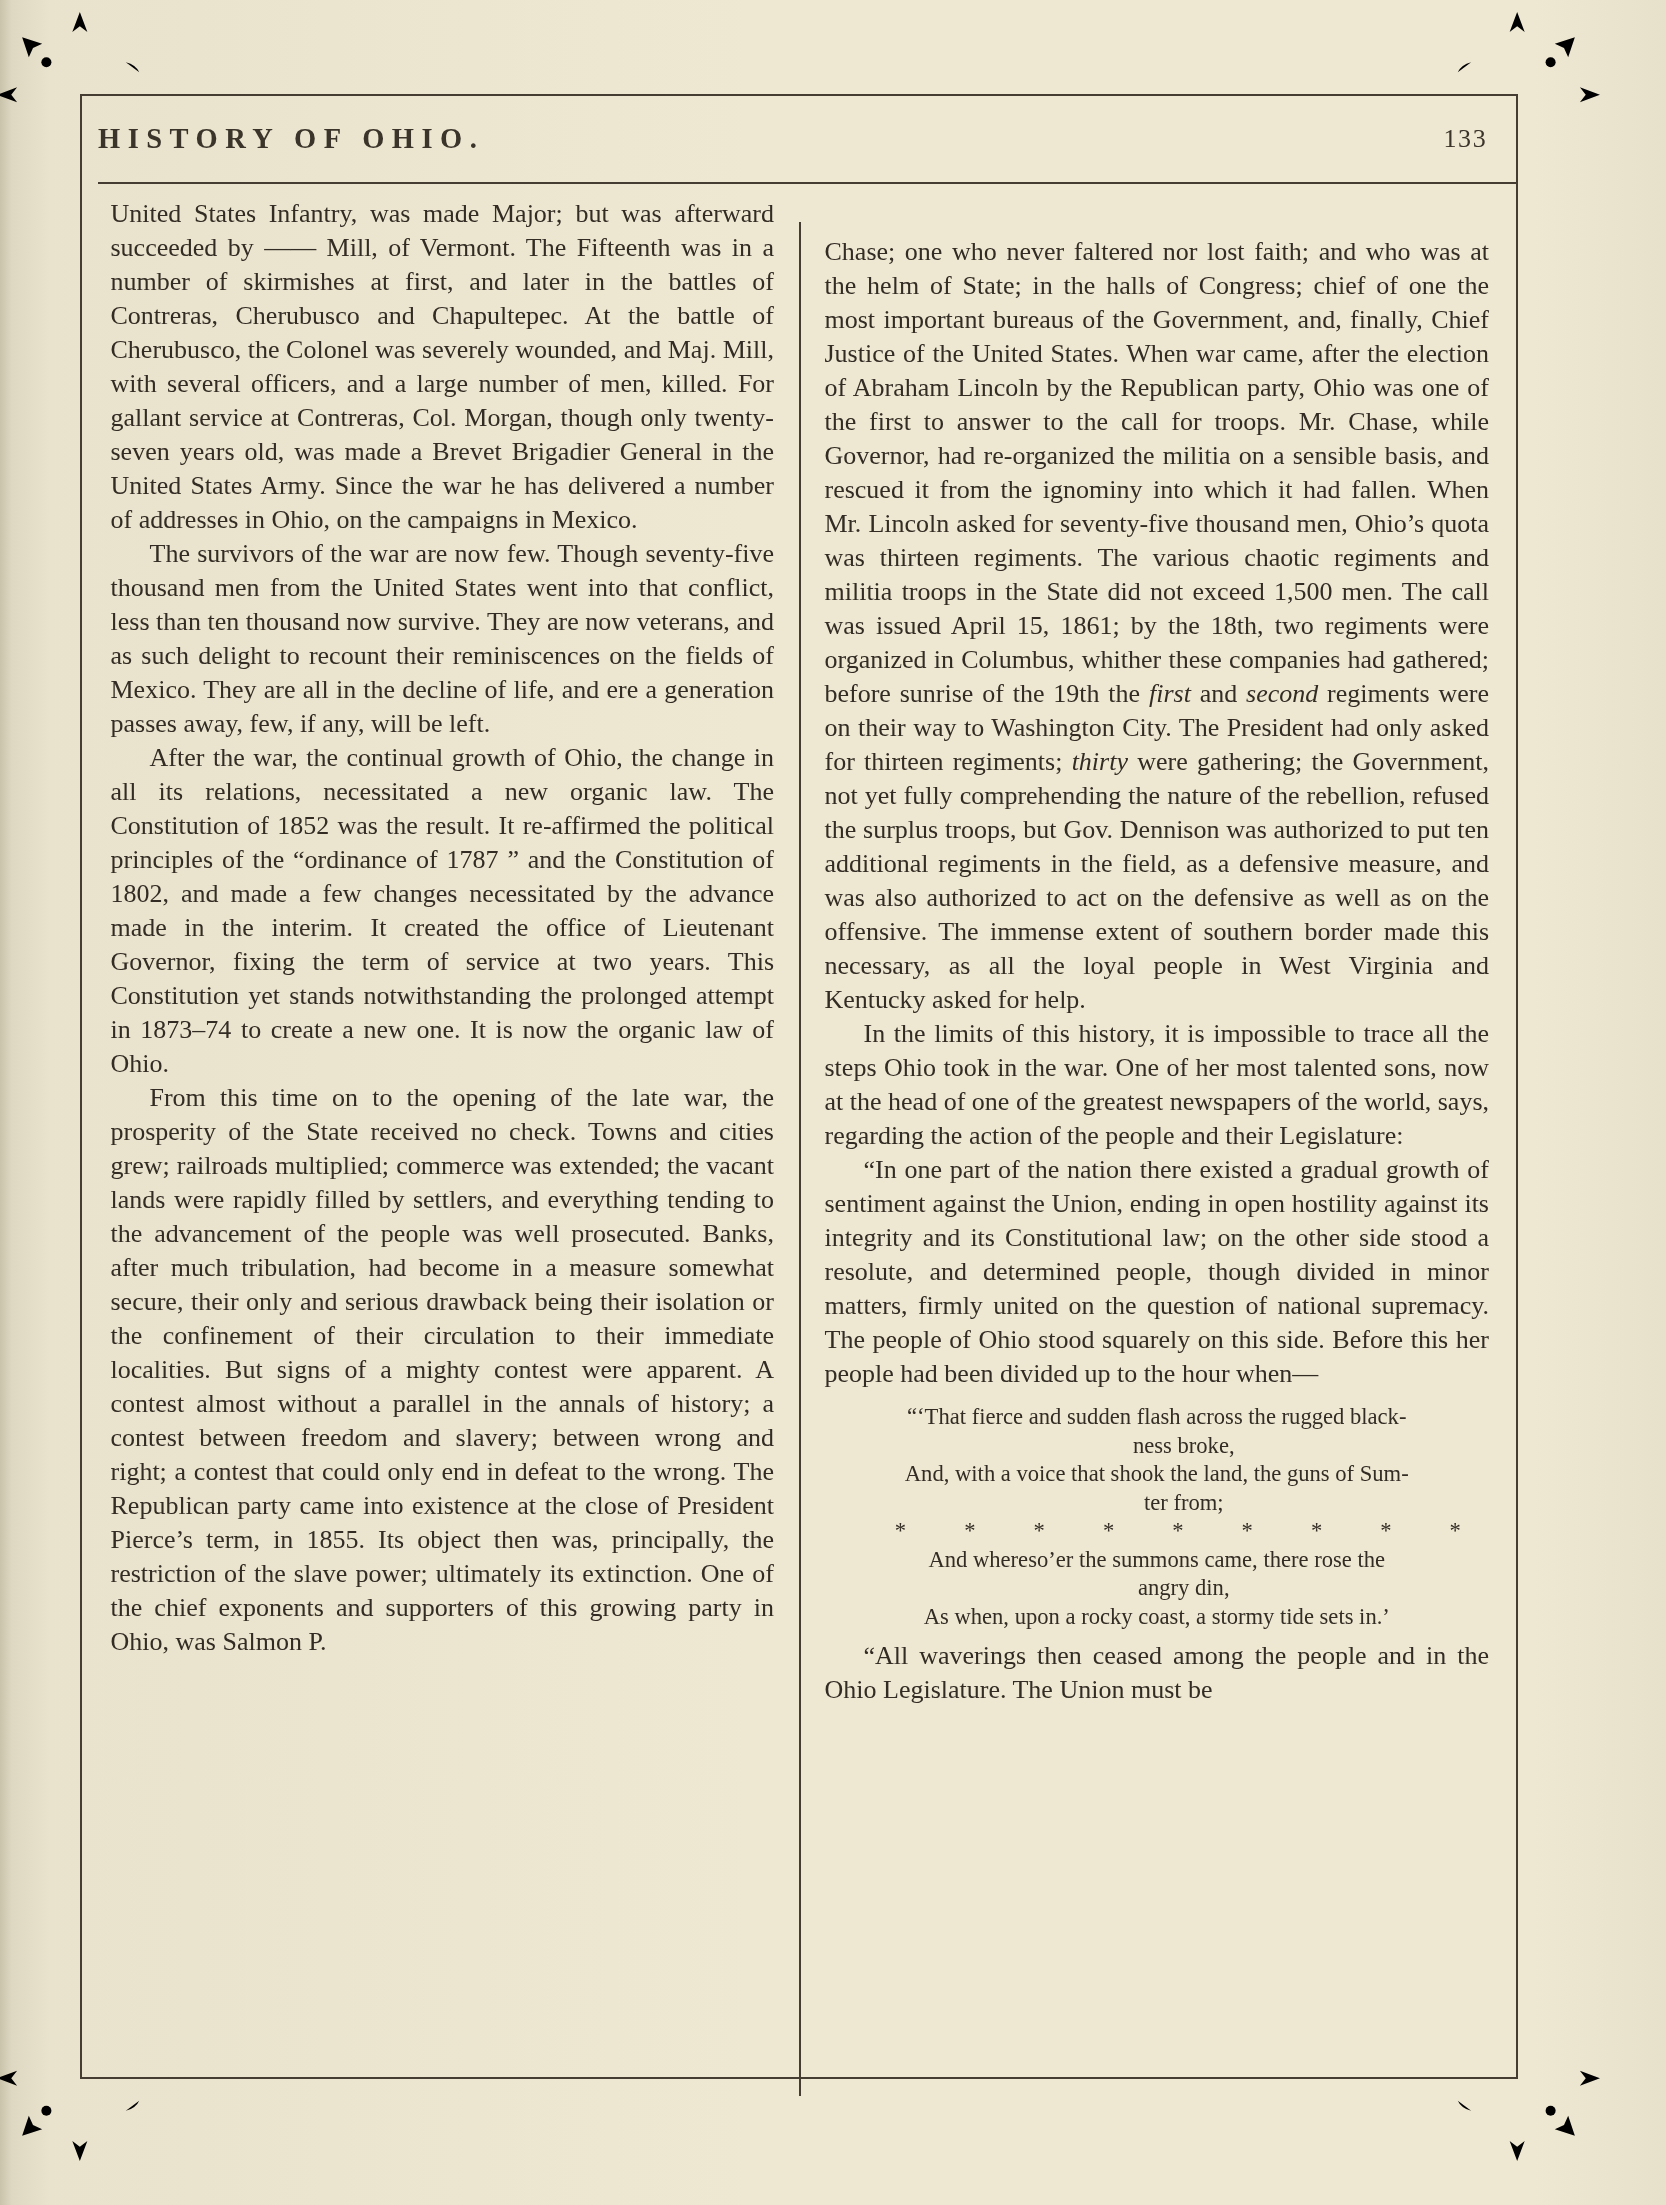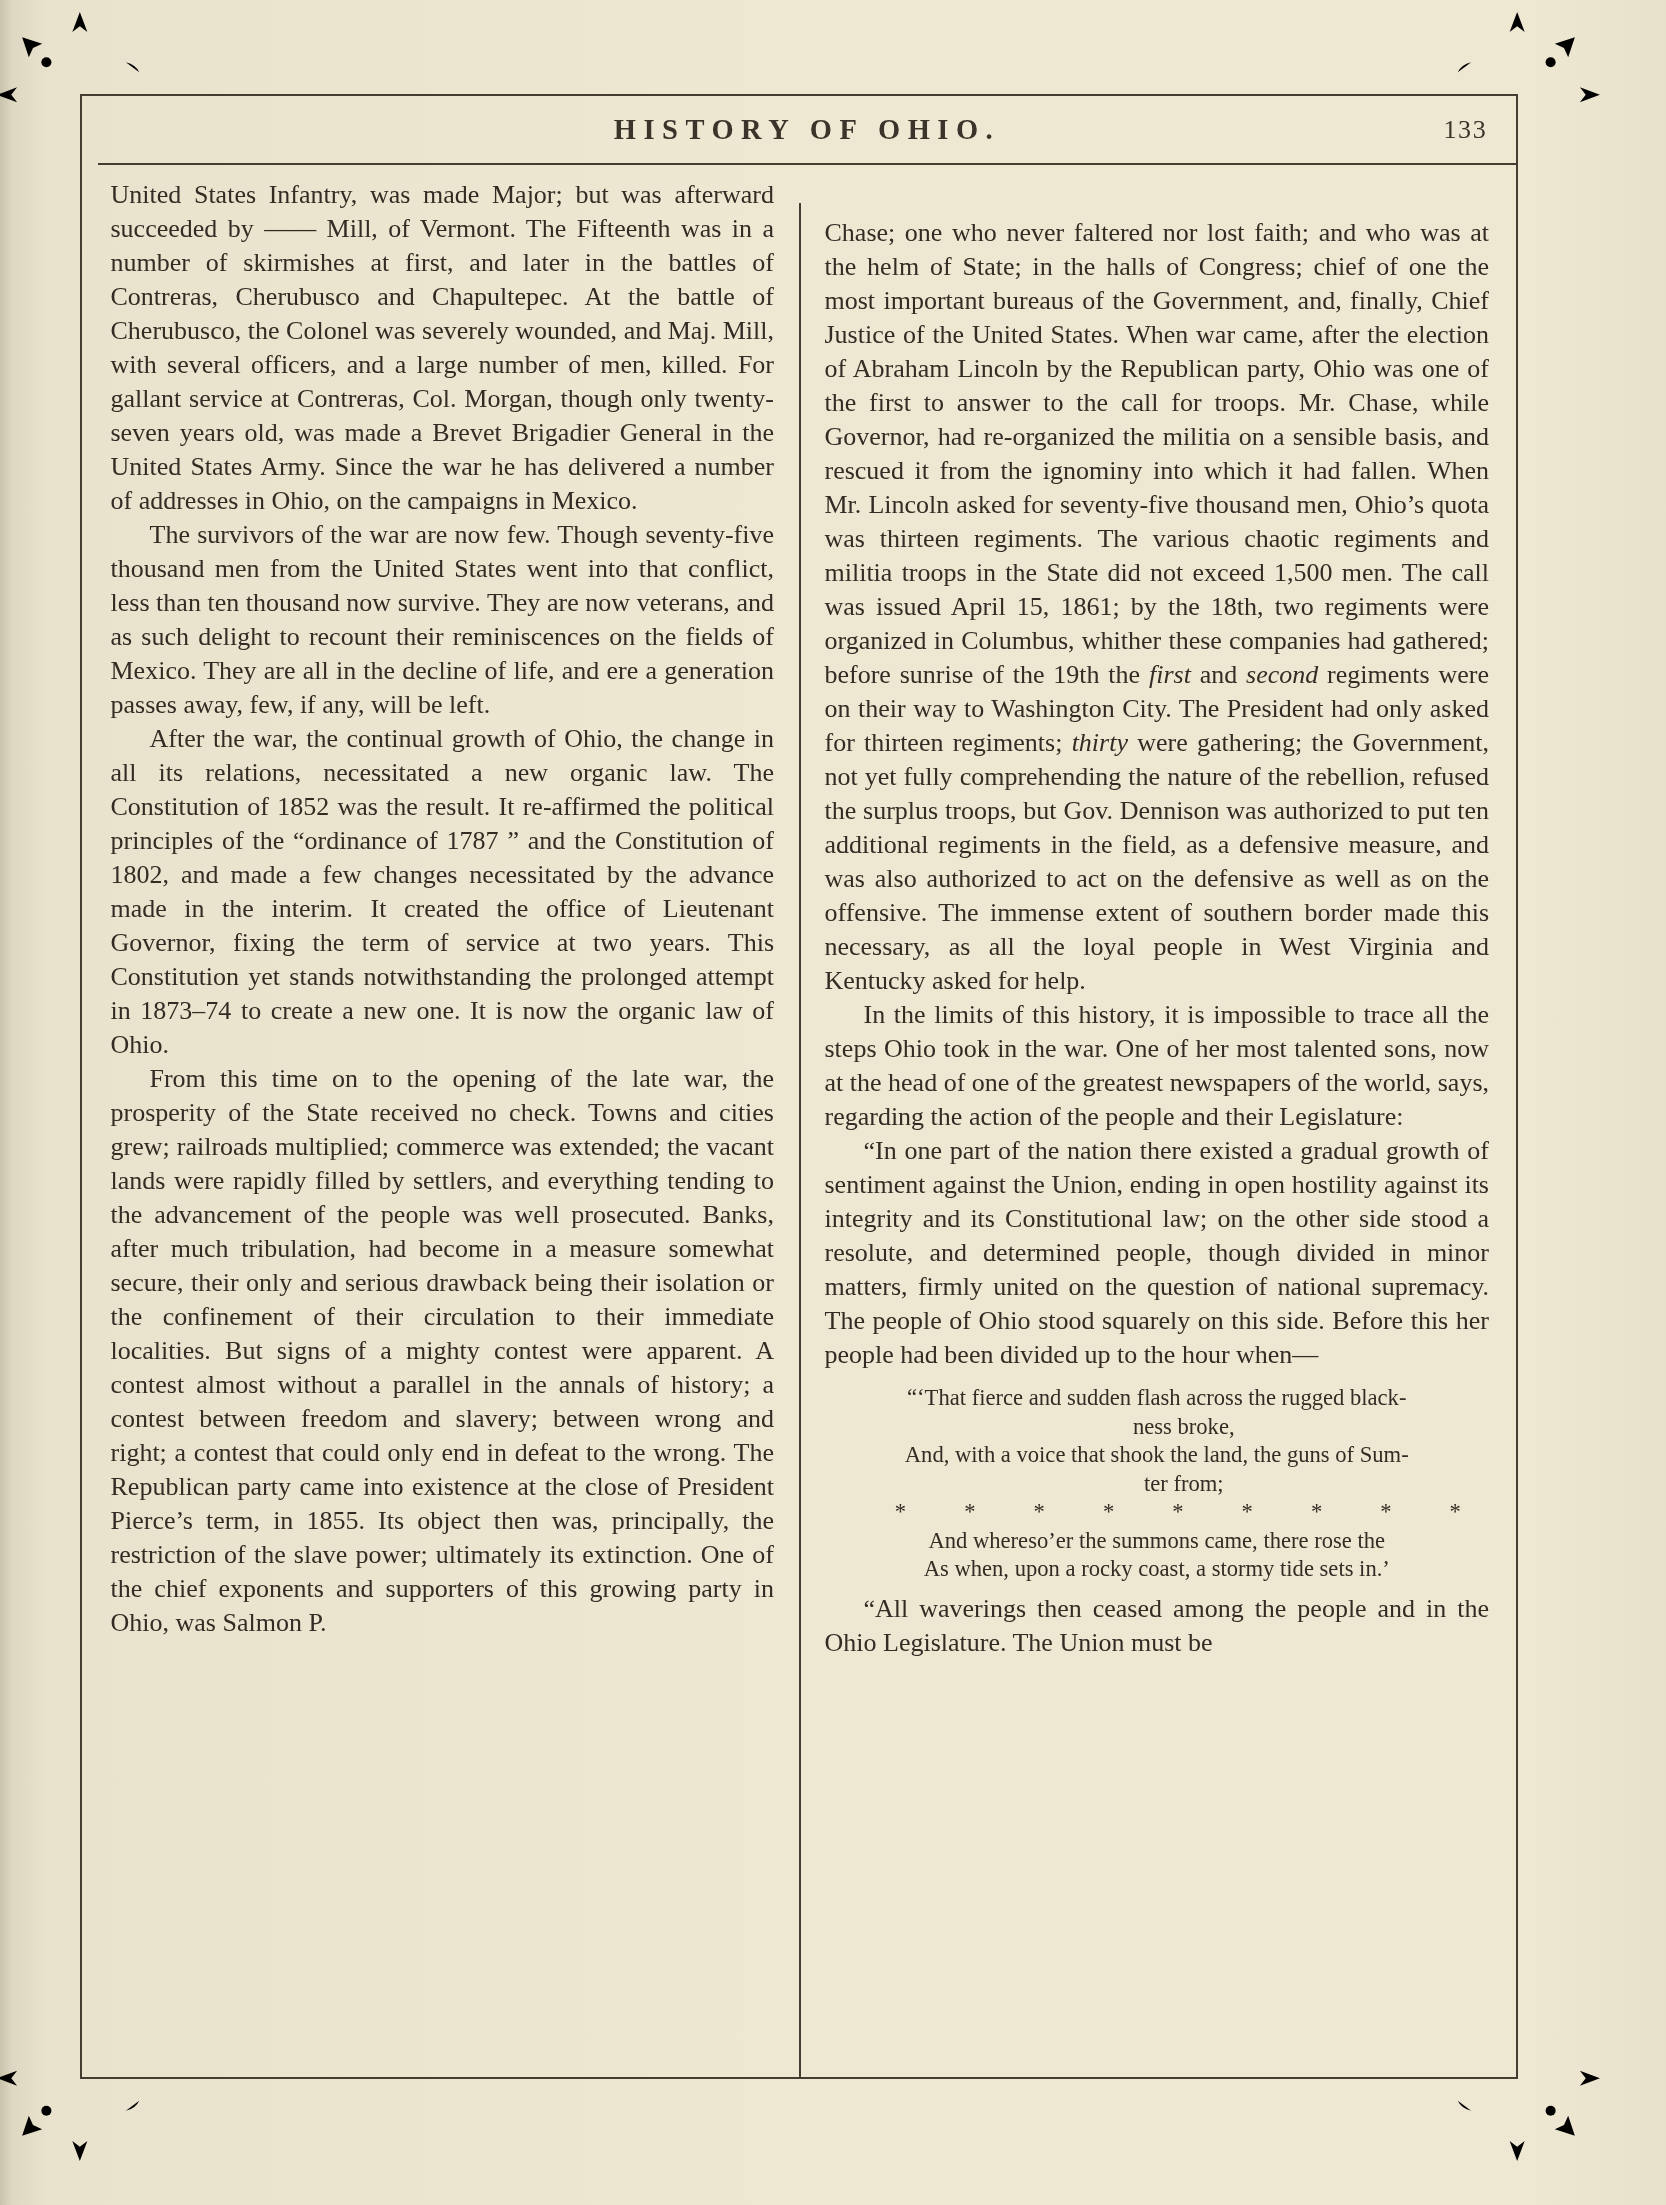--- a/index.html
+++ b/index.html
@@ -18,23 +18,23 @@
       #eee8d3 45%, #eee8d3 92%, #e7e1cb 100%);
   }
   .frame {
     position:absolute;
     left:80px; top:94px;
     width:1438px; height:1985px;
     border:2.5px solid #453d31;
   }
   .running-head {
     position:relative;
-    height:69px;
+    height:88px;
     border-bottom:2.5px solid #453d31;
-    display:flex; align-items:center; justify-content:center;margin-left:16px;
+    display:flex; align-items:center; margin-left:16px;
   }
   .head-title {
     font-size:28.5px; font-weight:bold;
     letter-spacing:7.5px; color:#3b342a;
   }
   .page-num {
     position:absolute; right:28.5px; top:50%;
     transform:translateY(-50%);
     font-size:26px; letter-spacing:1.7px; color:#3b342a;
   }
@@ -130,20 +130,21 @@
         <p class="para">In the limits of this history, it is impossible to trace all the steps Ohio took in the war. One of her most talented sons, now at the head of one of the greatest newspapers of the world, says, regarding the action of the people and their Legislature:</p>
         <p class="para">“In one part of the nation there existed a gradual growth of sentiment against the Union, ending in open hostility against its integrity and its Constitutional law; on the other side stood a resolute, and determined people, though divided in minor matters, firmly united on the question of national supremacy. The people of Ohio stood squarely on this side. Before this her people had been divided up to the hour when—</p>
 
         <div class="verse">
           <div class="vline">“‘That fierce and sudden flash across the rugged black-</div>
           <div class="vline cont">ness broke,</div>
           <div class="vline">And, with a voice that shook the land, the guns of Sum-</div>
           <div class="vline cont">ter from;</div>
           <div class="vline stars">* * * * * * * * *</div>
           <div class="vline">And whereso’er the summons came, there rose the</div>
+          <div class="vline cont">angry din,</div>
           <div class="vline">As when, upon a rocky coast, a stormy tide sets in.’</div>
         </div>
 
         <p class="para closing">“All waverings then ceased among the people and in the Ohio Legislature. The Union must be</p>
       </div>
 
     </div>
   </div>
 </div>
 

